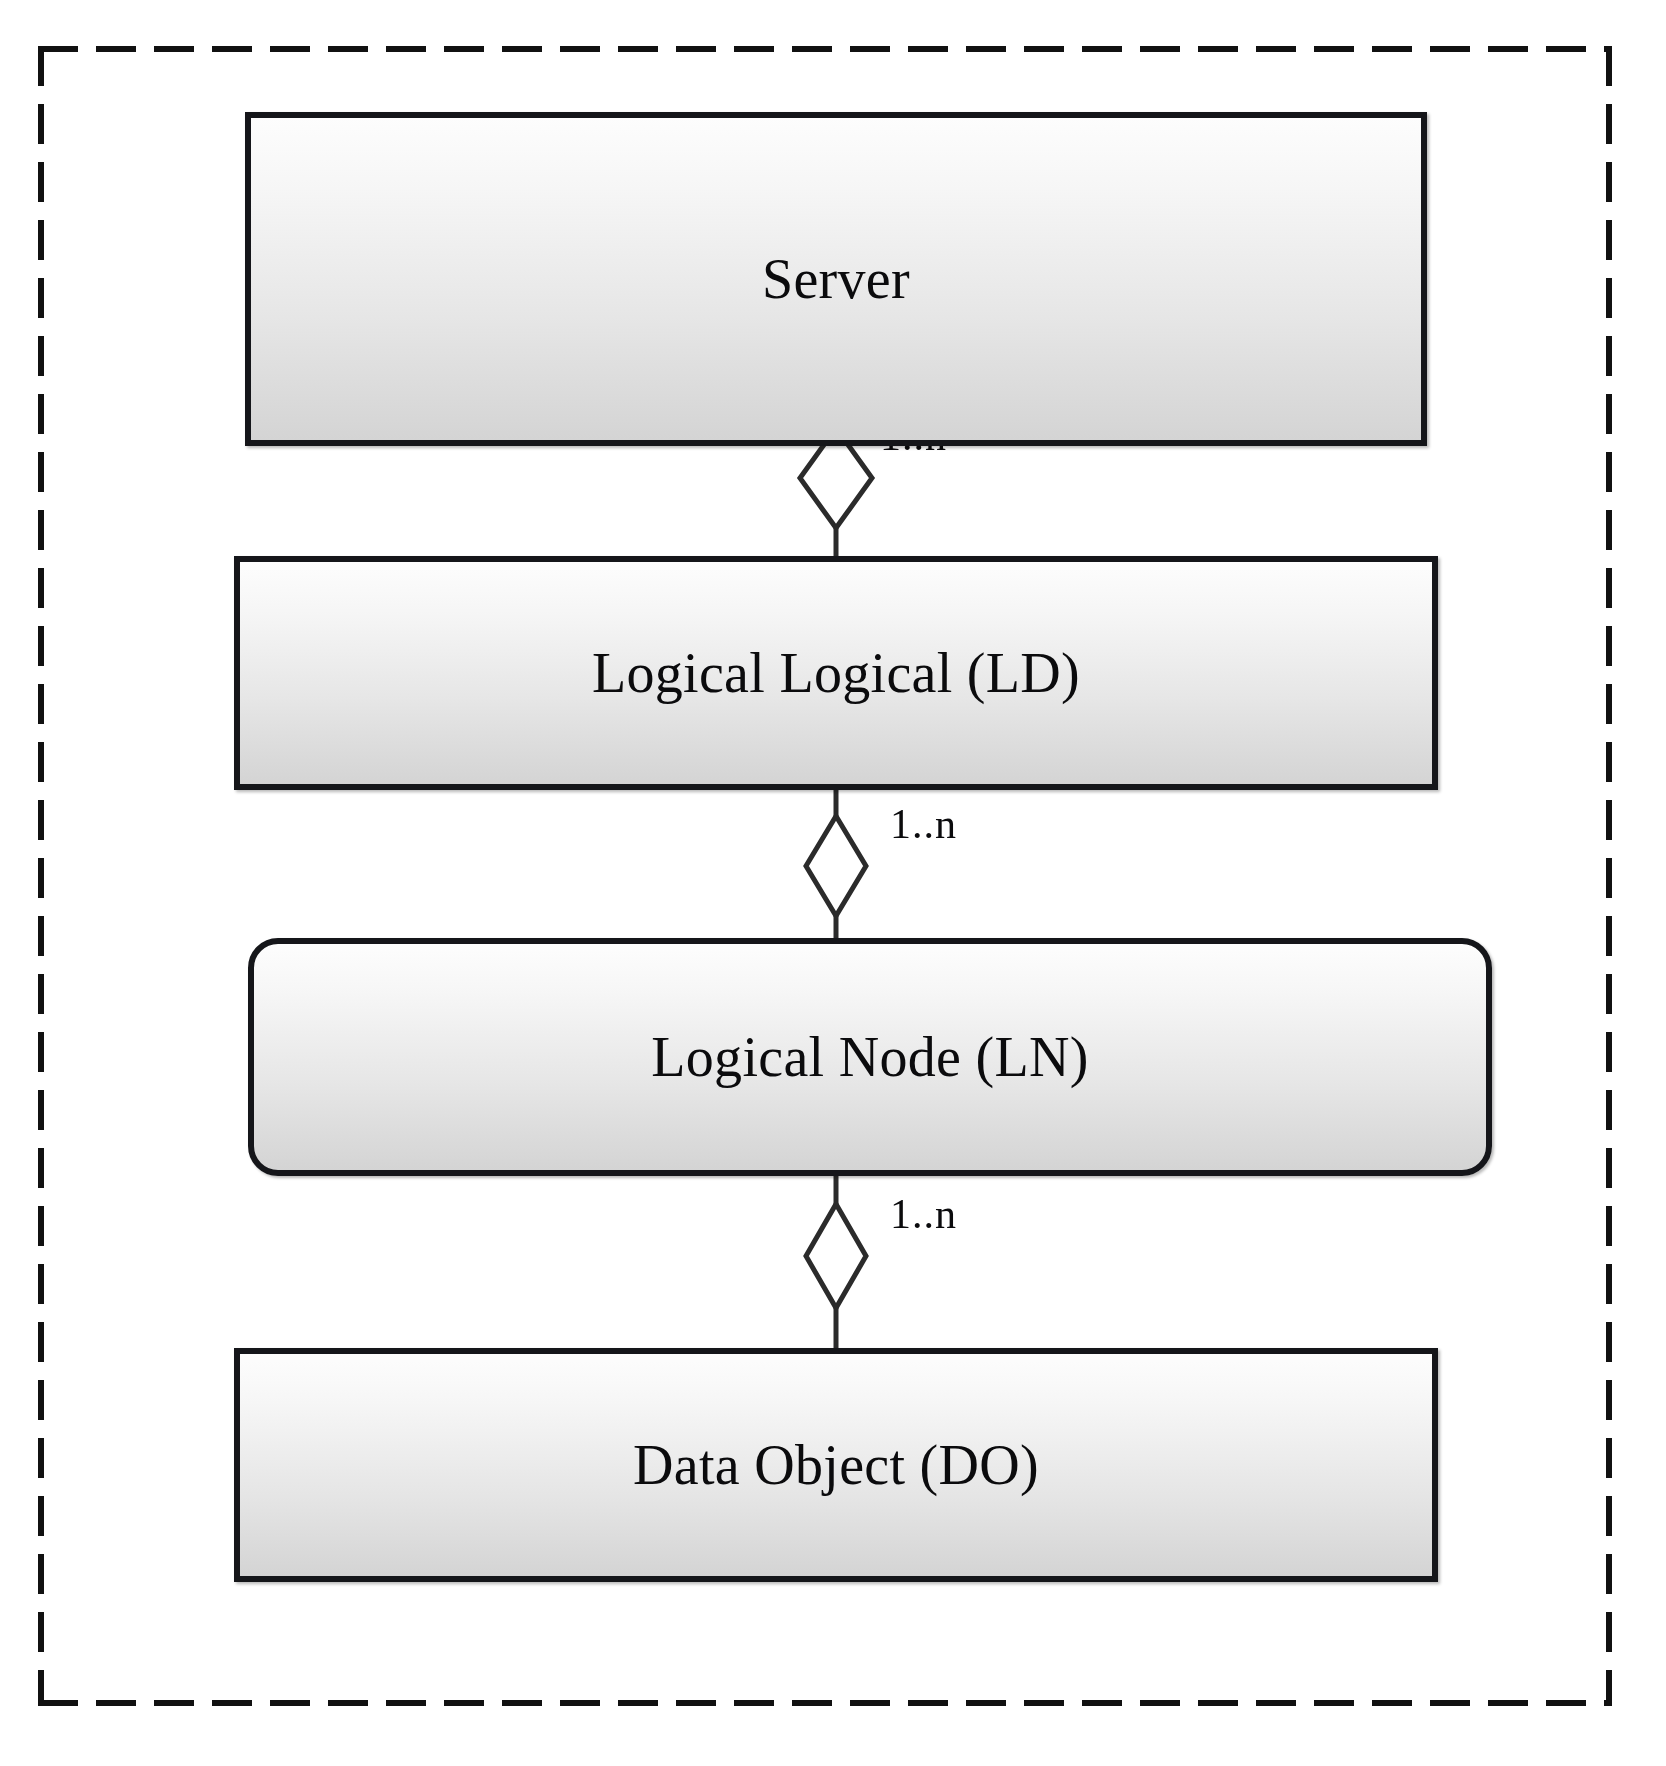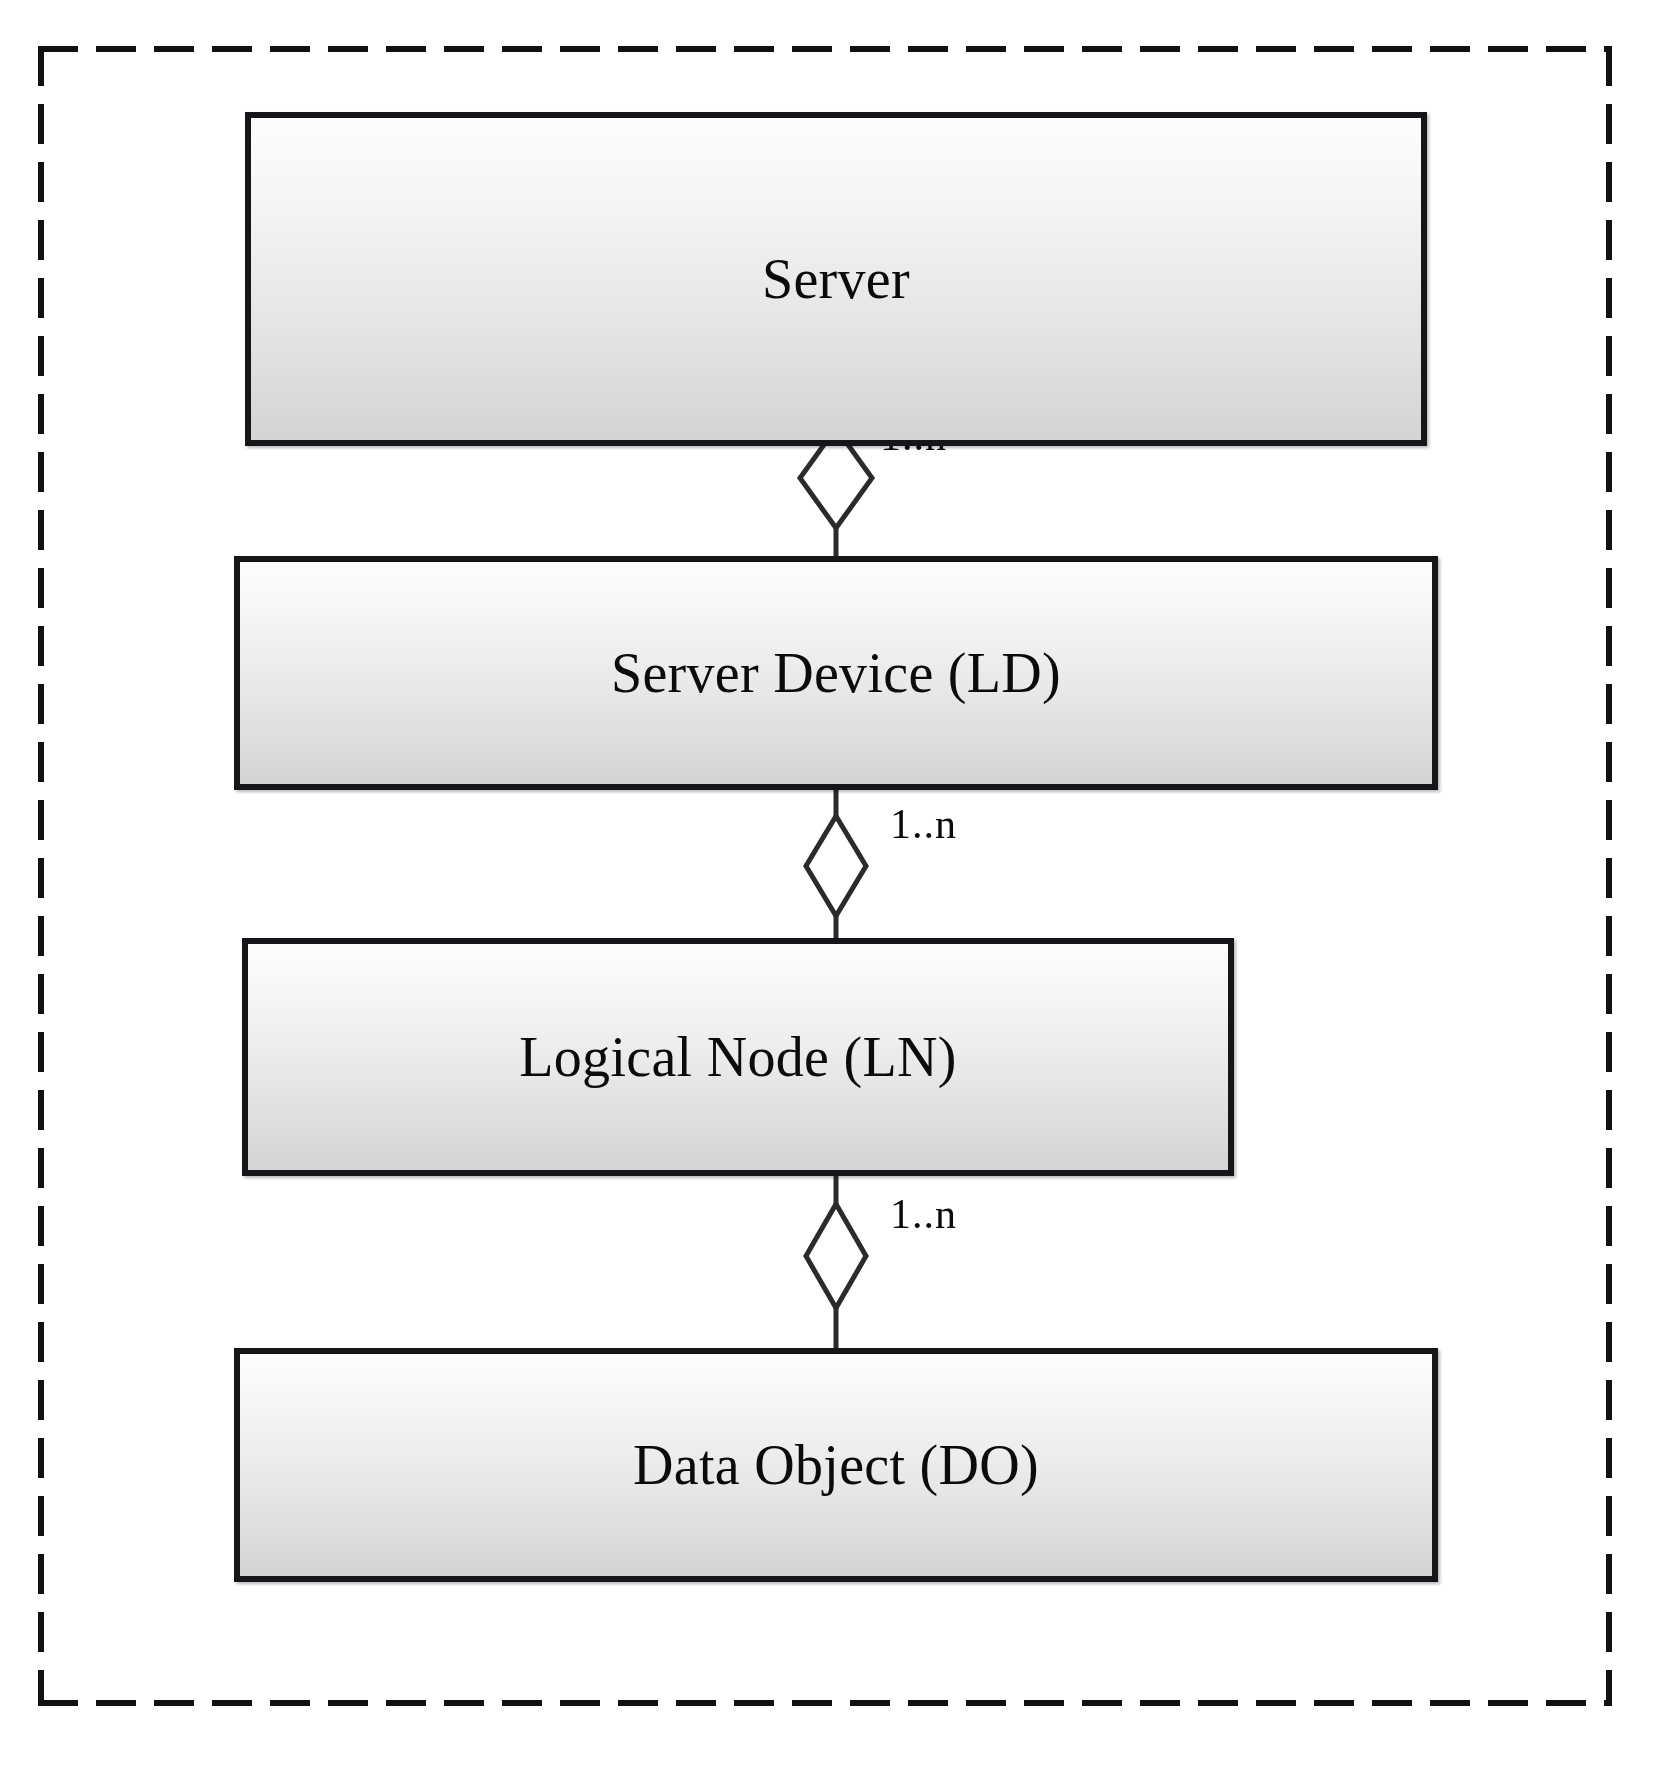--- a/index.html
+++ b/index.html
@@ -73,21 +73,21 @@
   .uml-box-label {
     font-size: 56px;
     color: #0b0b0d;
     letter-spacing: 0.3px;
     line-height: 1.05;
     white-space: nowrap;
   }
 
   #box-server      { left: 245px;  top: 112px;  width: 1182px; height: 334px; }
   #box-ld          { left: 234px;  top: 556px;  width: 1204px; height: 234px; }
-  #box-ln          { left: 242px;  top: 938px;  width: 992px; height: 238px; }
+  #box-ln          { left: 248px;  top: 938px;  width: 1244px; height: 238px; border-radius: 30px; }
   #box-do          { left: 234px;  top: 1348px; width: 1204px; height: 234px; }
 
   
   .connector {
     position: absolute;
     left: 0;
     top: 0;
     width: 1666px;
     height: 1766px;
     pointer-events: none;
@@ -138,21 +138,21 @@
 
   <div class="mult-label" id="mult-1">1..n</div>
   <div class="mult-label" id="mult-2">1..n</div>
   <div class="mult-label" id="mult-3">1..n</div>
 
   <div class="uml-box" id="box-server">
     <span class="uml-box-label">Server</span>
   </div>
 
   <div class="uml-box" id="box-ld">
-    <span class="uml-box-label">Server Device (LD)</span>
+    <span class="uml-box-label">Logical Logical (LD)</span>
   </div>
 
   <div class="uml-box" id="box-ln">
     <span class="uml-box-label">Logical Node (LN)</span>
   </div>
 
   <div class="uml-box" id="box-do">
     <span class="uml-box-label">Data Object (DO)</span>
   </div>
 

